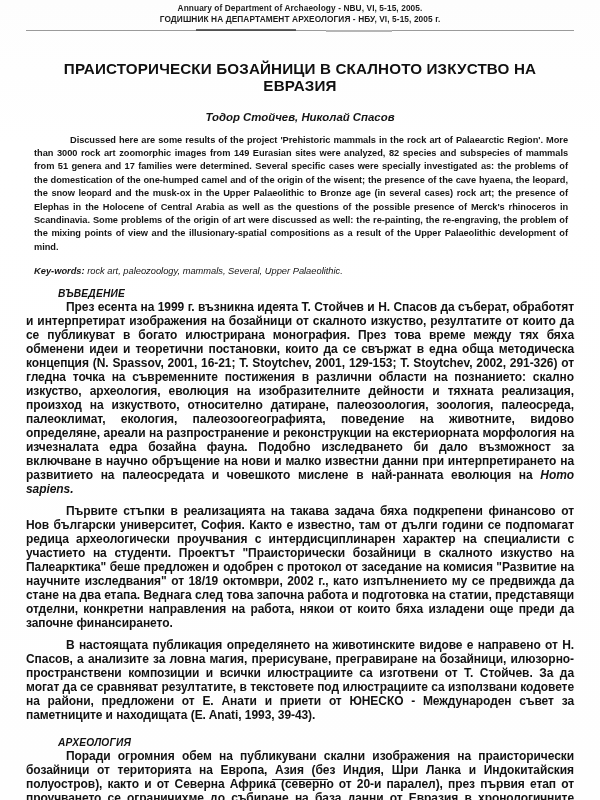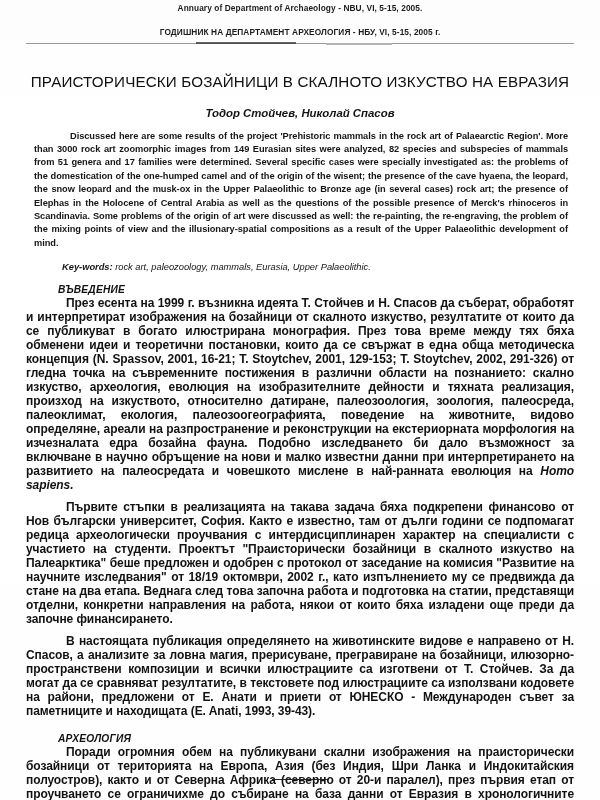--- a/index.html
+++ b/index.html
@@ -35,21 +35,21 @@
     font-size: 8.3px;
     font-weight: bold;
     letter-spacing: 0.1px;
     color: #1b1b1b;
   }
   .running-head .line2 {
     font-size: 8.3px;
     font-weight: bold;
     letter-spacing: 0.1px;
     color: #1b1b1b;
-    margin-top: 14px;
+    margin-top: 1px;
   }
   .head-rule {
     margin: 4px 0 0 0;
     height: 3px;
     position: relative;
   }
   .head-rule .thin {
     position: absolute;
     left: 0; right: 0; top: 1px;
     height: 1px;
@@ -71,21 +71,21 @@
     width: 66px;
     height: 2px;
     background: #b5b5b5;
   }
 
   
   .title {
     margin-top: 28px;
     text-align: center;
     font-size: 15.2px;
-    font-weight: normal;
+    font-weight: bold;
     letter-spacing: 0.15px;
     color: #101010;
   }
   .authors {
     margin-top: 17px;
     text-align: center;
     font-size: 11.4px;
     font-weight: bold;
     color: #141414;
     font-style: italic;
@@ -106,21 +106,20 @@
   .keywords {
     margin-top: 12px;
     padding: 0 6px 0 8px;
     font-size: 9.3px;
     font-style: italic;
     color: #161616;
   }
   .keywords b {
     font-weight: bold;
     font-style: italic;
-    margin-left: 28px;
   }
 
   
   .section-head {
     margin-top: 12px;
     font-size: 10.2px;
     font-weight: bold;
     font-style: italic;
     letter-spacing: 0.2px;
     color: #111111;
@@ -179,21 +178,21 @@
     <div class="smudge-b"></div>
   </div>
 
   <div class="title">ПРАИСТОРИЧЕСКИ БОЗАЙНИЦИ В СКАЛНОТО ИЗКУСТВО НА ЕВРАЗИЯ</div>
 
   <div class="authors">Тодор Стойчев, Николай Спасов</div>
 
   <div class="abstract">Discussed here are some results of the project 'Prehistoric mammals in the rock art of Palaearctic Region'. More than 3000 rock art zoomorphic images from 149 Eurasian sites were analyzed, 82 species and subspecies of mammals from 51 genera and 17 families were determined. Several specific cases were specially investigated as: the problems of the domestication of the one-humped camel and of the origin of the wisent; the presence of the cave hyaena, the leopard, the snow leopard and the musk-ox in the Upper Palaeolithic to Bronze age (in several cases) rock art; the presence of Elephas in the Holocene of Central Arabia as well as the questions of the possible presence of Merck's rhinoceros in Scandinavia. Some problems of the origin of art were discussed as well: the re-painting, the re-engraving, the problem of the mixing points of view and the illusionary-spatial compositions as a result of  the Upper Palaeolithic development of mind.</div>
 
   <div class="keywords">
-    <b>Key-words:</b><span> rock art, paleozoology, mammals, Eurasia, Upper Palaeolithic.</span>
+    <b>Key-words:</b><span> rock art, paleozoology, mammals, Several, Upper Palaeolithic.</span>
   </div>
 
   <div class="section-head">ВЪВЕДЕНИЕ</div>
 
   <div class="para"><span>През есента на 1999 г. възникна идеята Т. Стойчев и Н. Спасов да съберат, обработят и интерпретират изображения на бозайници от скалното изкуство, резултатите от които да се публикуват в богато илюстрирана монография. През това време между тях бяха обменени идеи и теоретични постановки, които да се свържат в една обща методическа концепция (N. Spassov, 2001, 16-21; T. Stoytchev, 2001, 129-153; T. Stoytchev, 2002, 291-326) от гледна точка на съвременните постижения в различни области на познанието: скално изкуство, археология, еволюция на изобразителните дейности и тяхната реализация, произход на изкуството, относително датиране, палеозоология, зоология, палеосреда, палеоклимат, екология, палеозоогеографията, поведение на животните, видово определяне, ареали на разпространение и реконструкции на екстериорната морфология на изчезналата едра бозайна фауна. Подобно изследването би дало възможност за включване в научно обръщение на нови и малко известни данни при интерпретирането на развитието на палеосредата и човешкото мислене в най-ранната еволюция на </span><i>Homo sapiens.</i></div>
 
   <div class="para tight">Първите стъпки в реализацията на такава задача бяха подкрепени финансово от Нов български университет, София. Както е известно, там от дълги години се подпомагат редица археологически проучвания с интердисциплинарен характер на специалисти с участието на студенти. Проектът "Праисторически бозайници в скалното изкуство на Палеарктика" беше предложен и одобрен с протокол от заседание на комисия "Развитие на научните изследвания" от 18/19 октомври, 2002 г., като изпълнението му се предвижда да стане на два етапа. Веднага след това започна работа и подготовка на статии, представящи отделни, конкретни направления на работа, някои от които бяха изладени още преди да започне финансирането.</div>
 
   <div class="para tight">В настоящата публикация определянето на животинските видове е направено от Н. Спасов, а анализите за ловна магия, прерисуване, прегравиране на бозайници, илюзорно-пространствени композиции и всички илюстрациите са изготвени от Т. Стойчев. За да могат да се сравняват резултатите, в текстовете под илюстрациите са използвани кодовете на райони, предложени от Е. Анати и приети от ЮНЕСКО - Международен съвет за паметниците и находищата (E. Anati, 1993, 39-43).</div>
 

